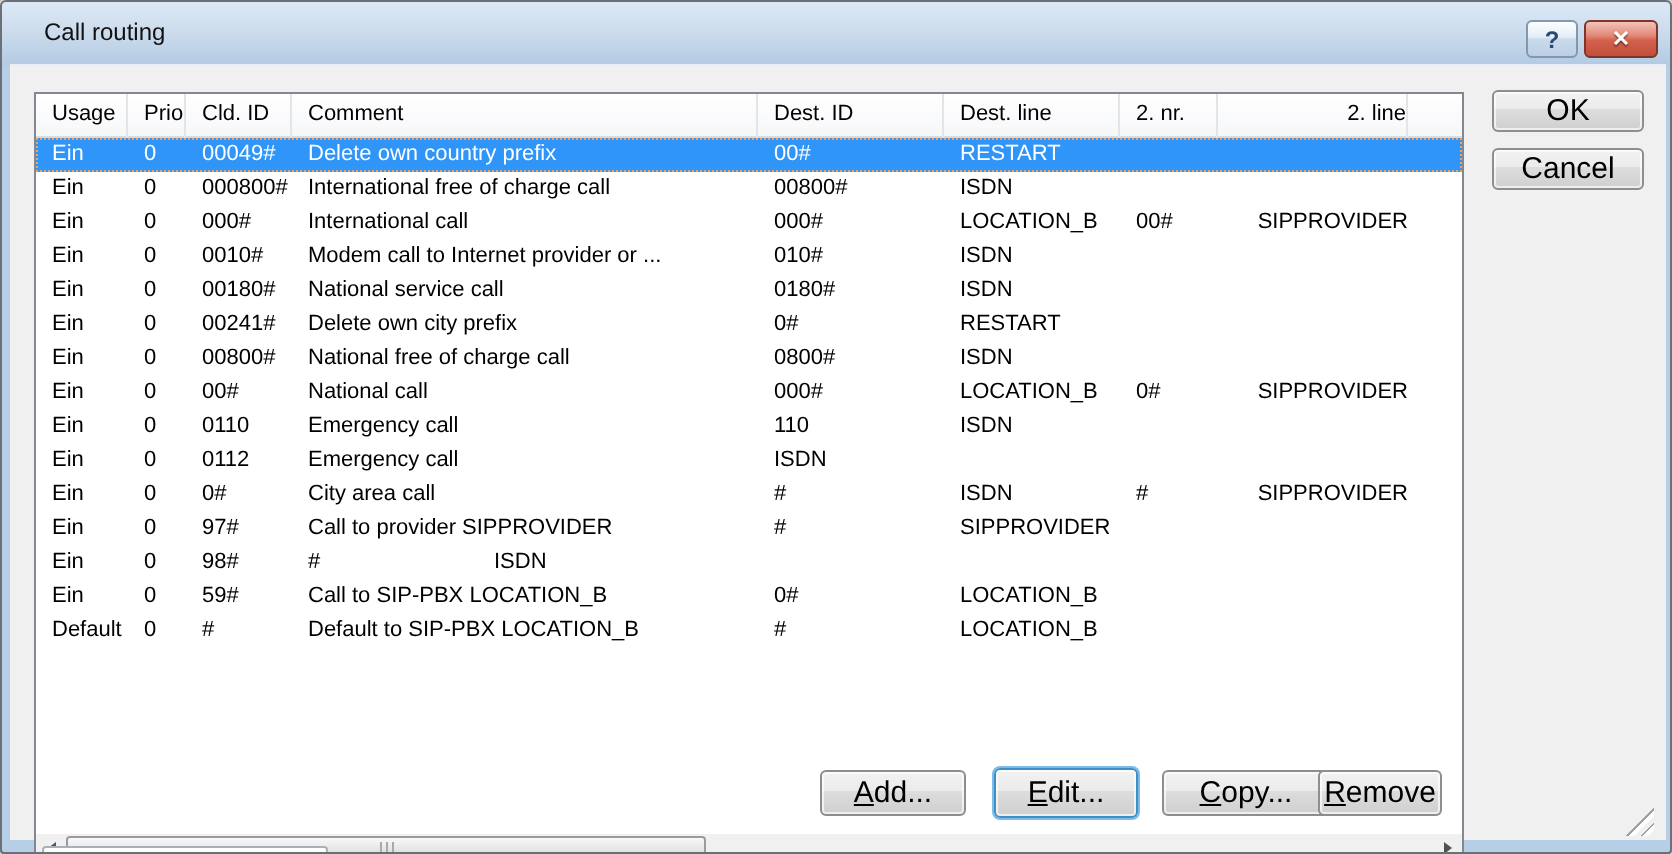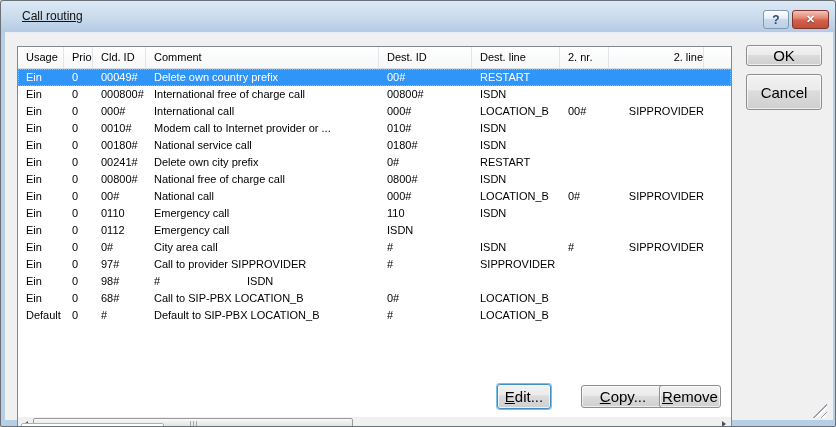--- a/index.html
+++ b/index.html
@@ -5,21 +5,21 @@
   html,body{margin:0;padding:0;background:#d4d0c8;}
   *{box-sizing:border-box;font-family:"Liberation Sans",sans-serif;}
 
   .dialog{
     position:relative;width:836px;height:427px;
     border:1px solid #6a7077;border-radius:3px 3px 2px 2px;
     background:linear-gradient(180deg,#dce8f6 0px,#cddded 14px,#b4cbe4 31px,#b7cee7 32px,#b7cee7 100%);
     overflow:hidden;
   }
   .titlebar{position:absolute;left:0;top:0;right:0;height:31px;}
-  .title-text{position:absolute;left:21px;top:8px;font-size:12px;color:#111;text-decoration:underline;}
+  .title-text{position:absolute;left:21px;top:8px;font-size:12px;color:#111;}
 
   .cap-btn{position:absolute;top:9px;height:19px;border-radius:3px;
     display:flex;align-items:center;justify-content:center;cursor:default;}
   .help-btn{left:762px;width:26px;
     background:linear-gradient(180deg,#fdfeff 0%,#e3edf7 45%,#c9daec 50%,#bccfe5 100%);
     border:1px solid #8397ad;color:#2b4a70;font-size:12px;font-weight:bold;}
   .close-btn{left:791px;width:37px;
     background:linear-gradient(180deg,#f3c3b9 0%,#e18977 40%,#d3604b 55%,#c04f3b 100%);
     border:1px solid #7e352c;color:#fff;font-size:11px;font-weight:bold;
     text-shadow:0 1px 1px rgba(0,0,0,.45);}
@@ -60,23 +60,23 @@
     background:repeating-linear-gradient(90deg,#a9a9a9 0 1px,transparent 1px 3px);}
 
   
   .win-btn{position:absolute;height:23px;font-size:15px;color:#000;text-align:center;
     background:linear-gradient(180deg,#f2f2f2 0%,#ebebeb 45%,#dddddd 46%,#cfcfcf 100%);
     border:1px solid #8e8e8e;border-radius:3px;
     box-shadow:inset 0 0 0 1px rgba(255,255,255,.65);
     display:flex;align-items:center;justify-content:center;cursor:default;}
   .mn{text-decoration:underline;}
   .btn-ok{left:741px;top:12px;width:76px;height:21px;}
-  .btn-cancel{left:741px;top:41px;width:76px;height:36px;}
+  .btn-cancel{left:741px;top:41px;width:76px;height:21px;}
   .btn-add{left:405px;top:352px;width:73px;}
-  .btn-edit{left:492px;top:351px;width:54px;height:25px;
+  .btn-edit{left:492px;top:351px;width:72px;height:25px;
     border:1px solid #3f8ec5;box-shadow:0 0 0 1px #7cbce8,inset 0 0 0 1px rgba(255,255,255,.65);text-align:center;}
   .btn-copy{left:576px;top:352px;width:84px;}
   .btn-remove{left:654px;top:352px;width:62px;}
 
   
   .quickfinder{position:absolute;left:16px;top:344px;width:143px;height:24px;
     background:#fff;border:1px solid #a9b0b8;border-radius:2px;
     display:flex;align-items:center;padding-left:4px;margin-top:46px;}
   .qf-input{border:none;outline:none;flex:1;height:18px;font-size:12px;min-width:0;background:transparent;}
   .qf-input::placeholder{color:#8c8c8c;font-style:italic;}
@@ -241,21 +241,21 @@
             <div class="cell c1">0</div>
             <div class="cell c2">98#</div>
             <div class="cell c4">#</div>
             <div class="cell c5">ISDN</div>
             <div class="cell c6"></div>
             <div class="cell c7"></div>
           </div>
           <div class="lv-row">
             <div class="cell c0">Ein</div>
             <div class="cell c1">0</div>
-            <div class="cell c2">68#</div>
+            <div class="cell c2">59#</div>
             <div class="cell c3">Call to SIP-PBX LOCATION_B</div>
             <div class="cell c4">0#</div>
             <div class="cell c5">LOCATION_B</div>
             <div class="cell c6"></div>
             <div class="cell c7"></div>
           </div>
           <div class="lv-row">
             <div class="cell c0">Default</div>
             <div class="cell c1">0</div>
             <div class="cell c2">#</div>
@@ -289,20 +289,23 @@
 
     <div class="quickfinder">
       <svg width="18" height="18" viewBox="0 0 18 18">
         <circle cx="7" cy="6.5" r="4" fill="none" stroke="#7b7b7b" stroke-width="1.3"></circle>
         <line x1="10" y1="9.5" x2="13" y2="12.5" stroke="#7b7b7b" stroke-width="2"></line>
         <polygon points="8.5,13.5 13.5,13.5 11,16" fill="#5a5a5a"></polygon>
       </svg>
       <input class="qf-input" placeholder="QuickFinder" style="">
     </div>
 
+    <div class="win-btn btn-add">
+      <span><span class="mn">A</span><span>dd...</span></span>
+    </div>
     <div class="win-btn btn-edit">
       <span><span class="mn">E</span><span>dit...</span></span>
     </div>
     <div class="win-btn btn-copy">
       <span><span class="mn">C</span><span>opy...</span></span>
     </div>
     <div class="win-btn btn-remove">
       <span><span class="mn">R</span><span>emove</span></span>
     </div>
 

